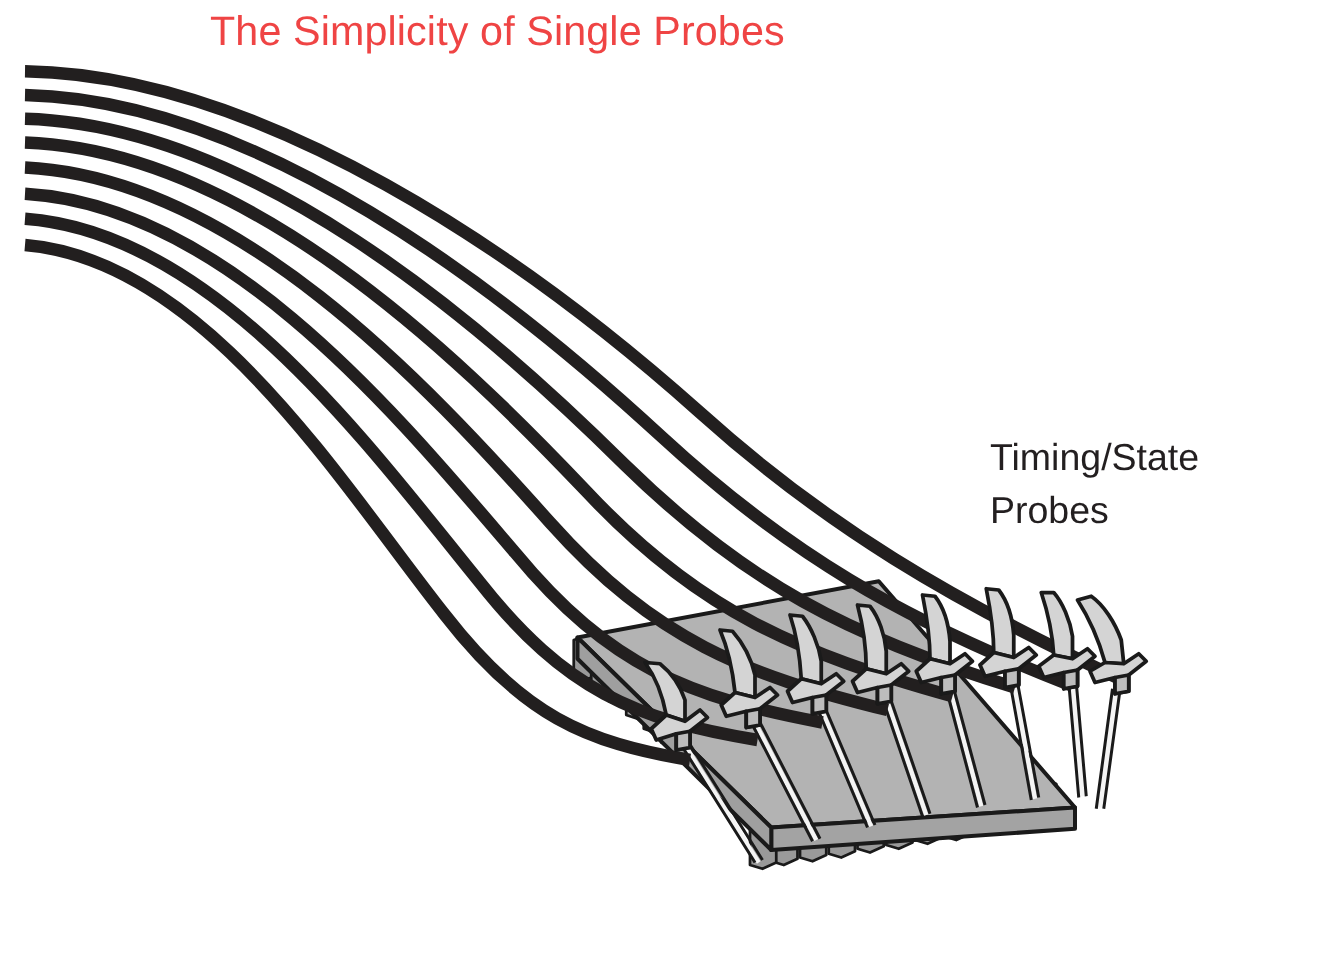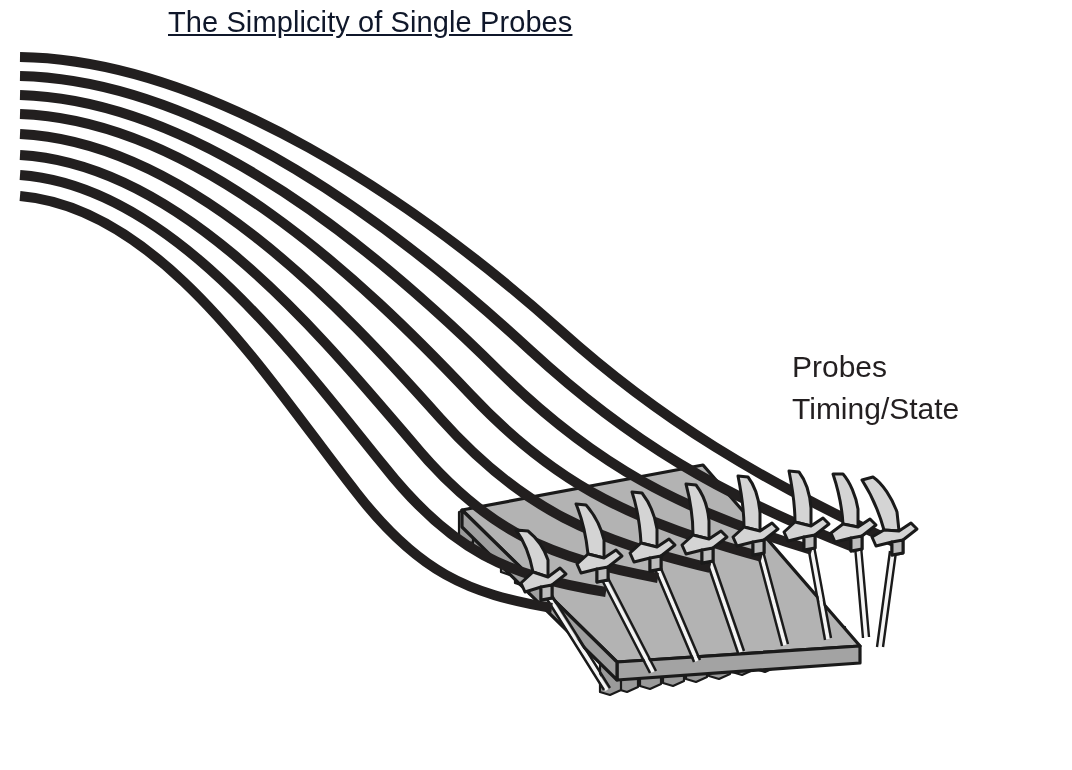--- a/index.html
+++ b/index.html
@@ -18,26 +18,25 @@
     position: absolute;
     left: 0;
     top: 0;
     width: 1072px;
     height: 770px;
   }
   .fig-title {
     position: absolute;
     left: 168px;
     top: 6px;
-    font-size: 29px;
+    font-size: 33px;
     font-weight: 400;
-    color: #0f172a;
+    color: #ef4444;
     letter-spacing: 0.1px;
     white-space: nowrap;
-    text-decoration: underline;
   }
   .fig-label {
     position: absolute;
     left: 792px;
     top: 346px;
     font-size: 30px;
     font-weight: 400;
     color: #231f20;
     line-height: 42px;
     white-space: nowrap;
@@ -202,17 +201,17 @@
           <path fill="#bdbdbd" d="M892 542 L903 540 L903 553 L892 555 Z"></path>
         </g>
       </g>
 
     </g>
   </svg>
 
   <div class="fig-title">The Simplicity of Single Probes</div>
 
   <div class="fig-label">
+    <span>Timing/State</span>
     <span>Probes</span>
-    <span>Timing/State</span>
   </div>
 
 </div>
 
 </body></html>

